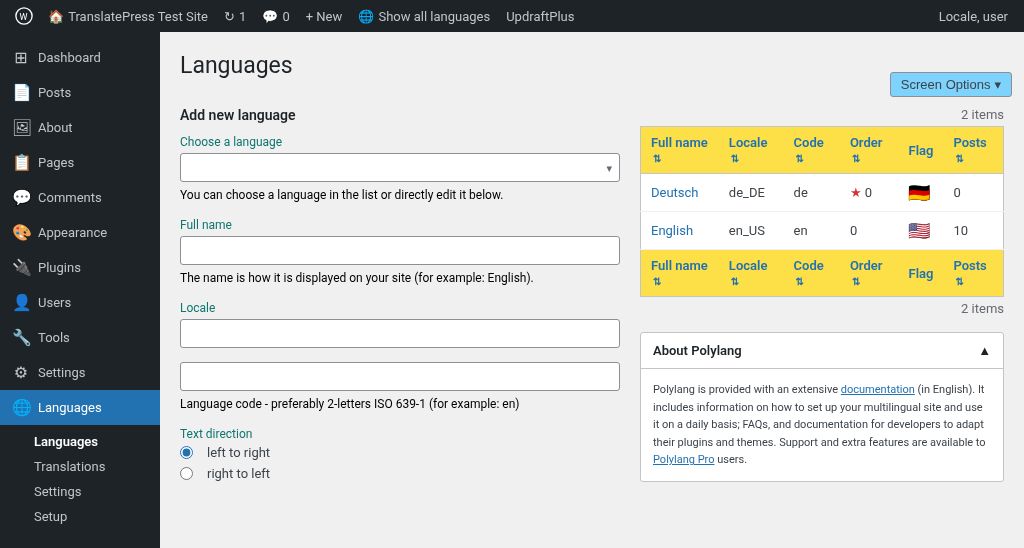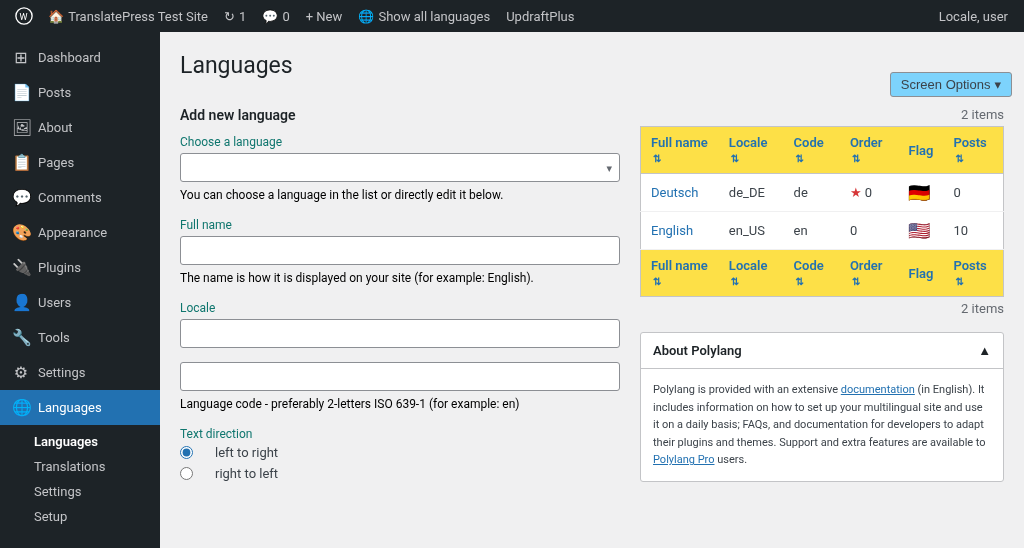--- a/index.html
+++ b/index.html
@@ -154,21 +154,21 @@
       padding: 6px 8px;
       border: 1px solid #8c8f94;
       border-radius: 3px;
       font-size: 13px;
       color: #3c434a;
       background: #fff;
     }
     .radio-label {
       display: flex;
       align-items: center;
-      gap: 22px;
+      gap: 14px;
       font-size: 13px;
       color: #3c434a;
       cursor: pointer;
       margin-bottom: 6px;
     }
     .radio-label input[type="radio"] { margin: 0; accent-color: #2271b1; }
 
     
     .table-panel {
       flex: 1;

